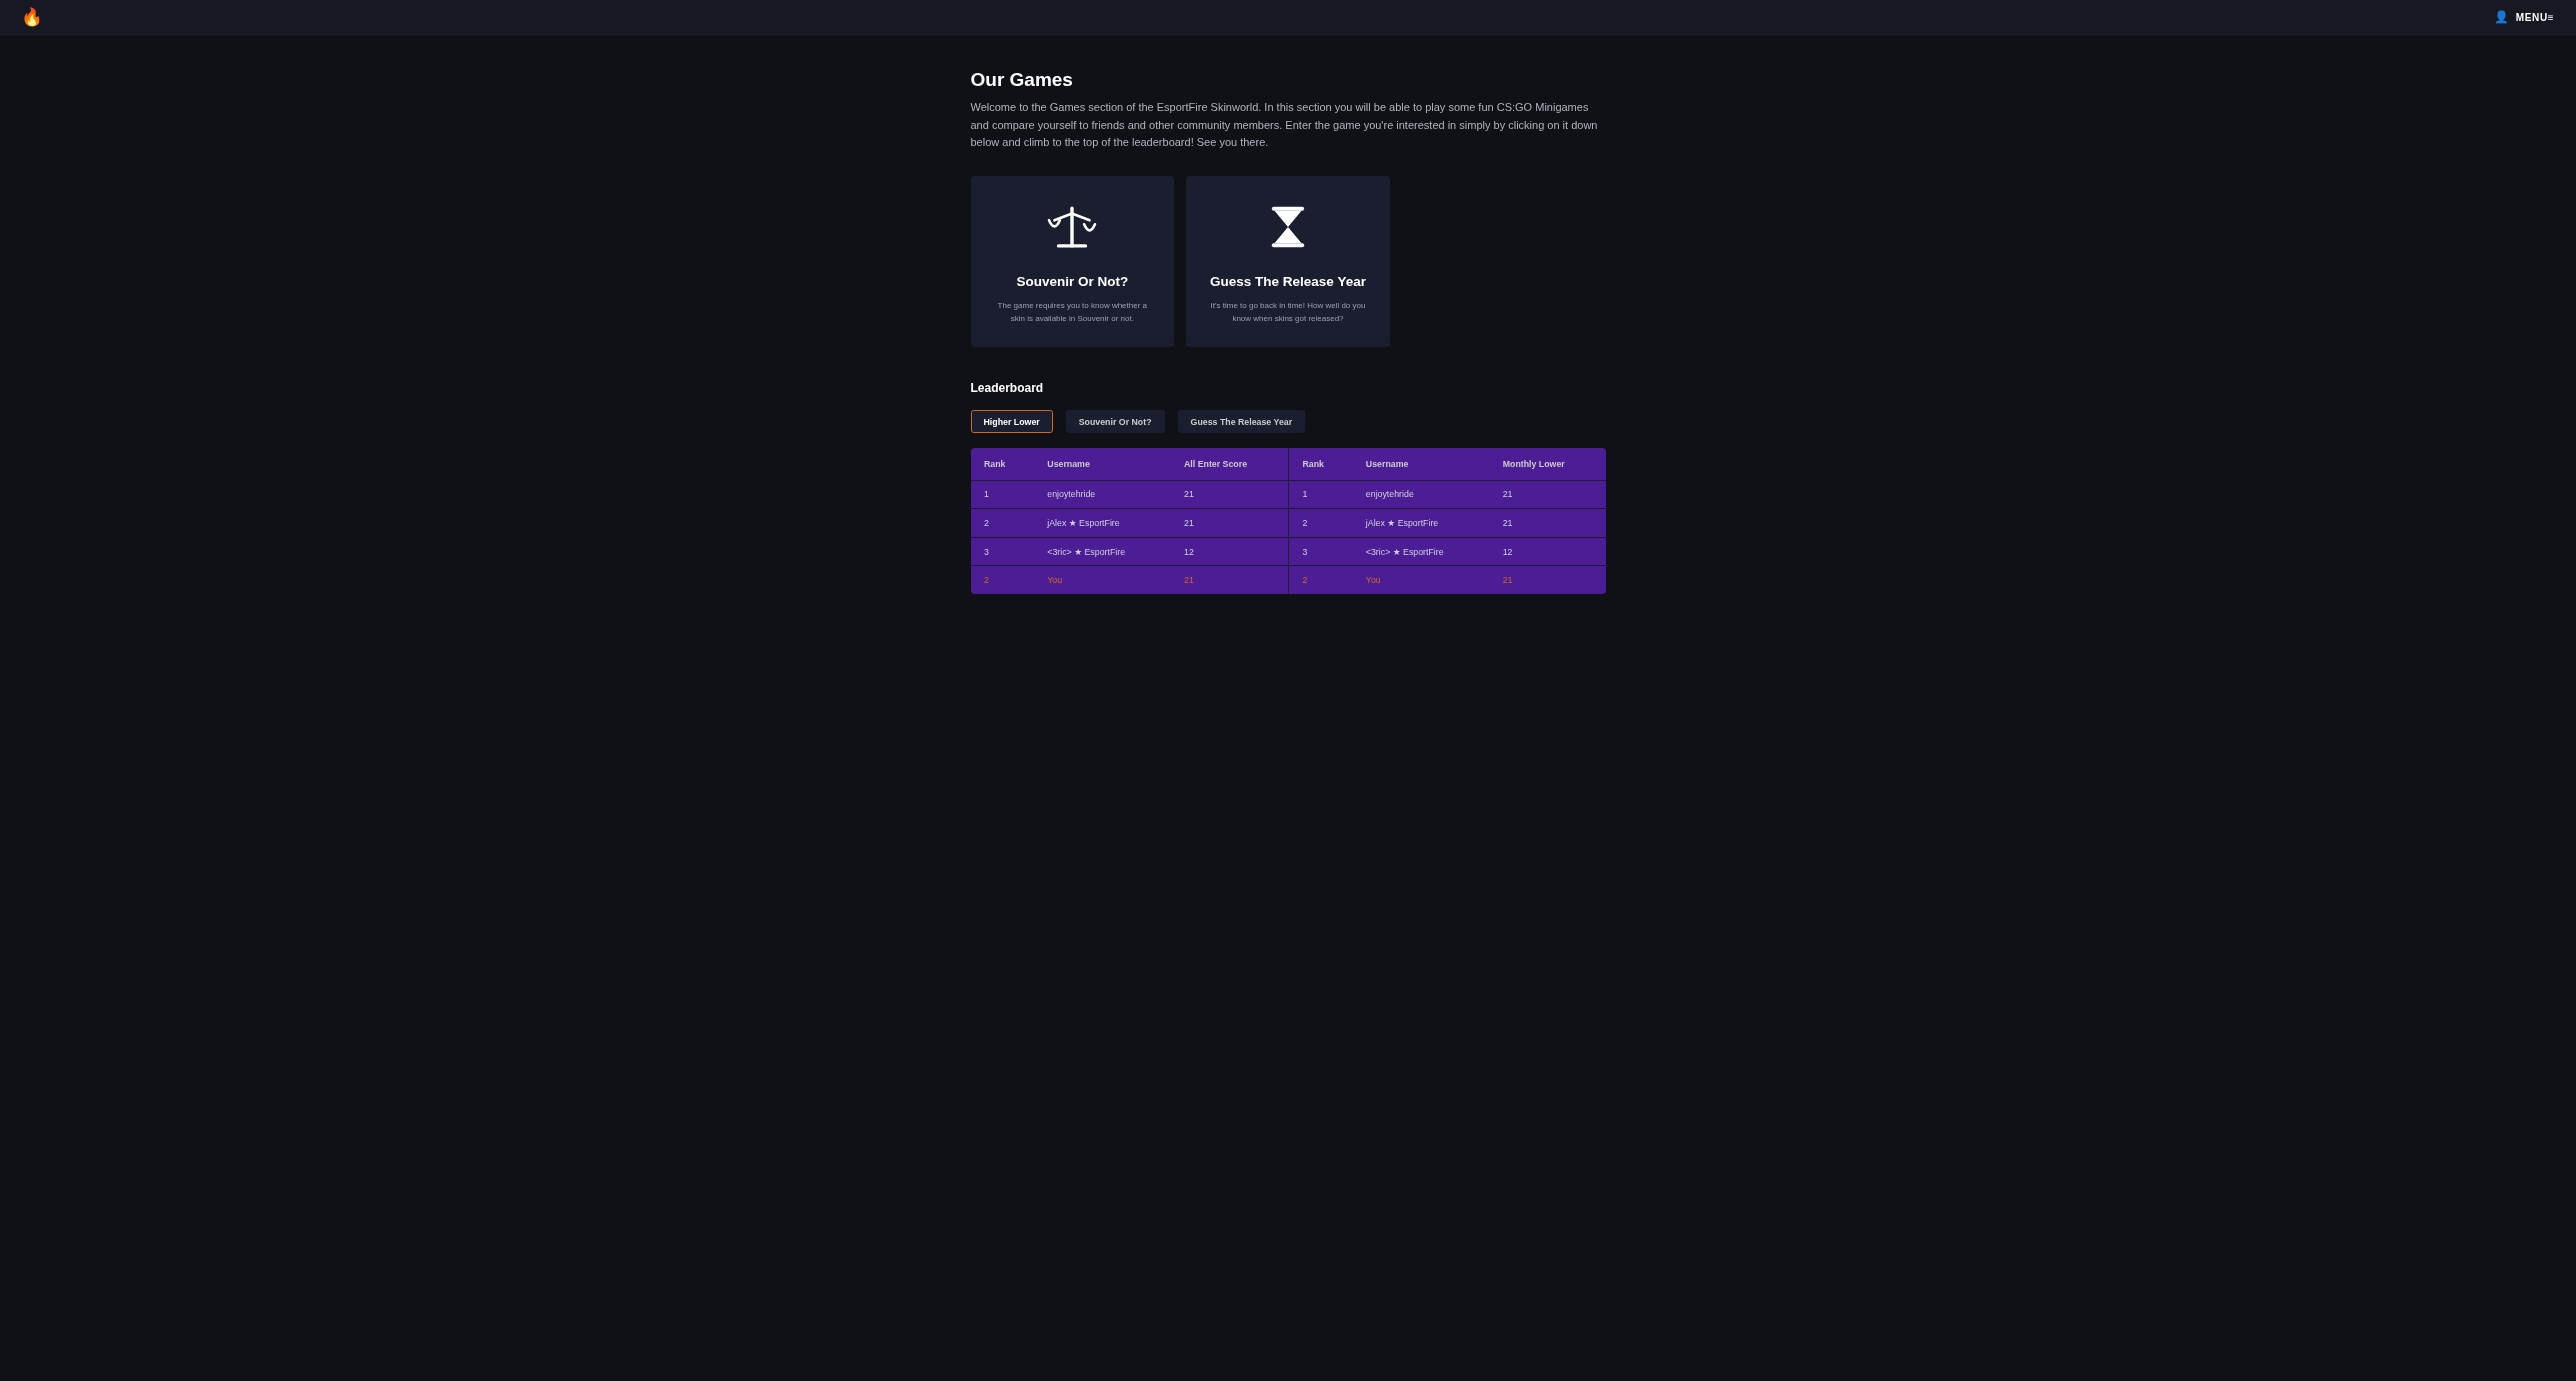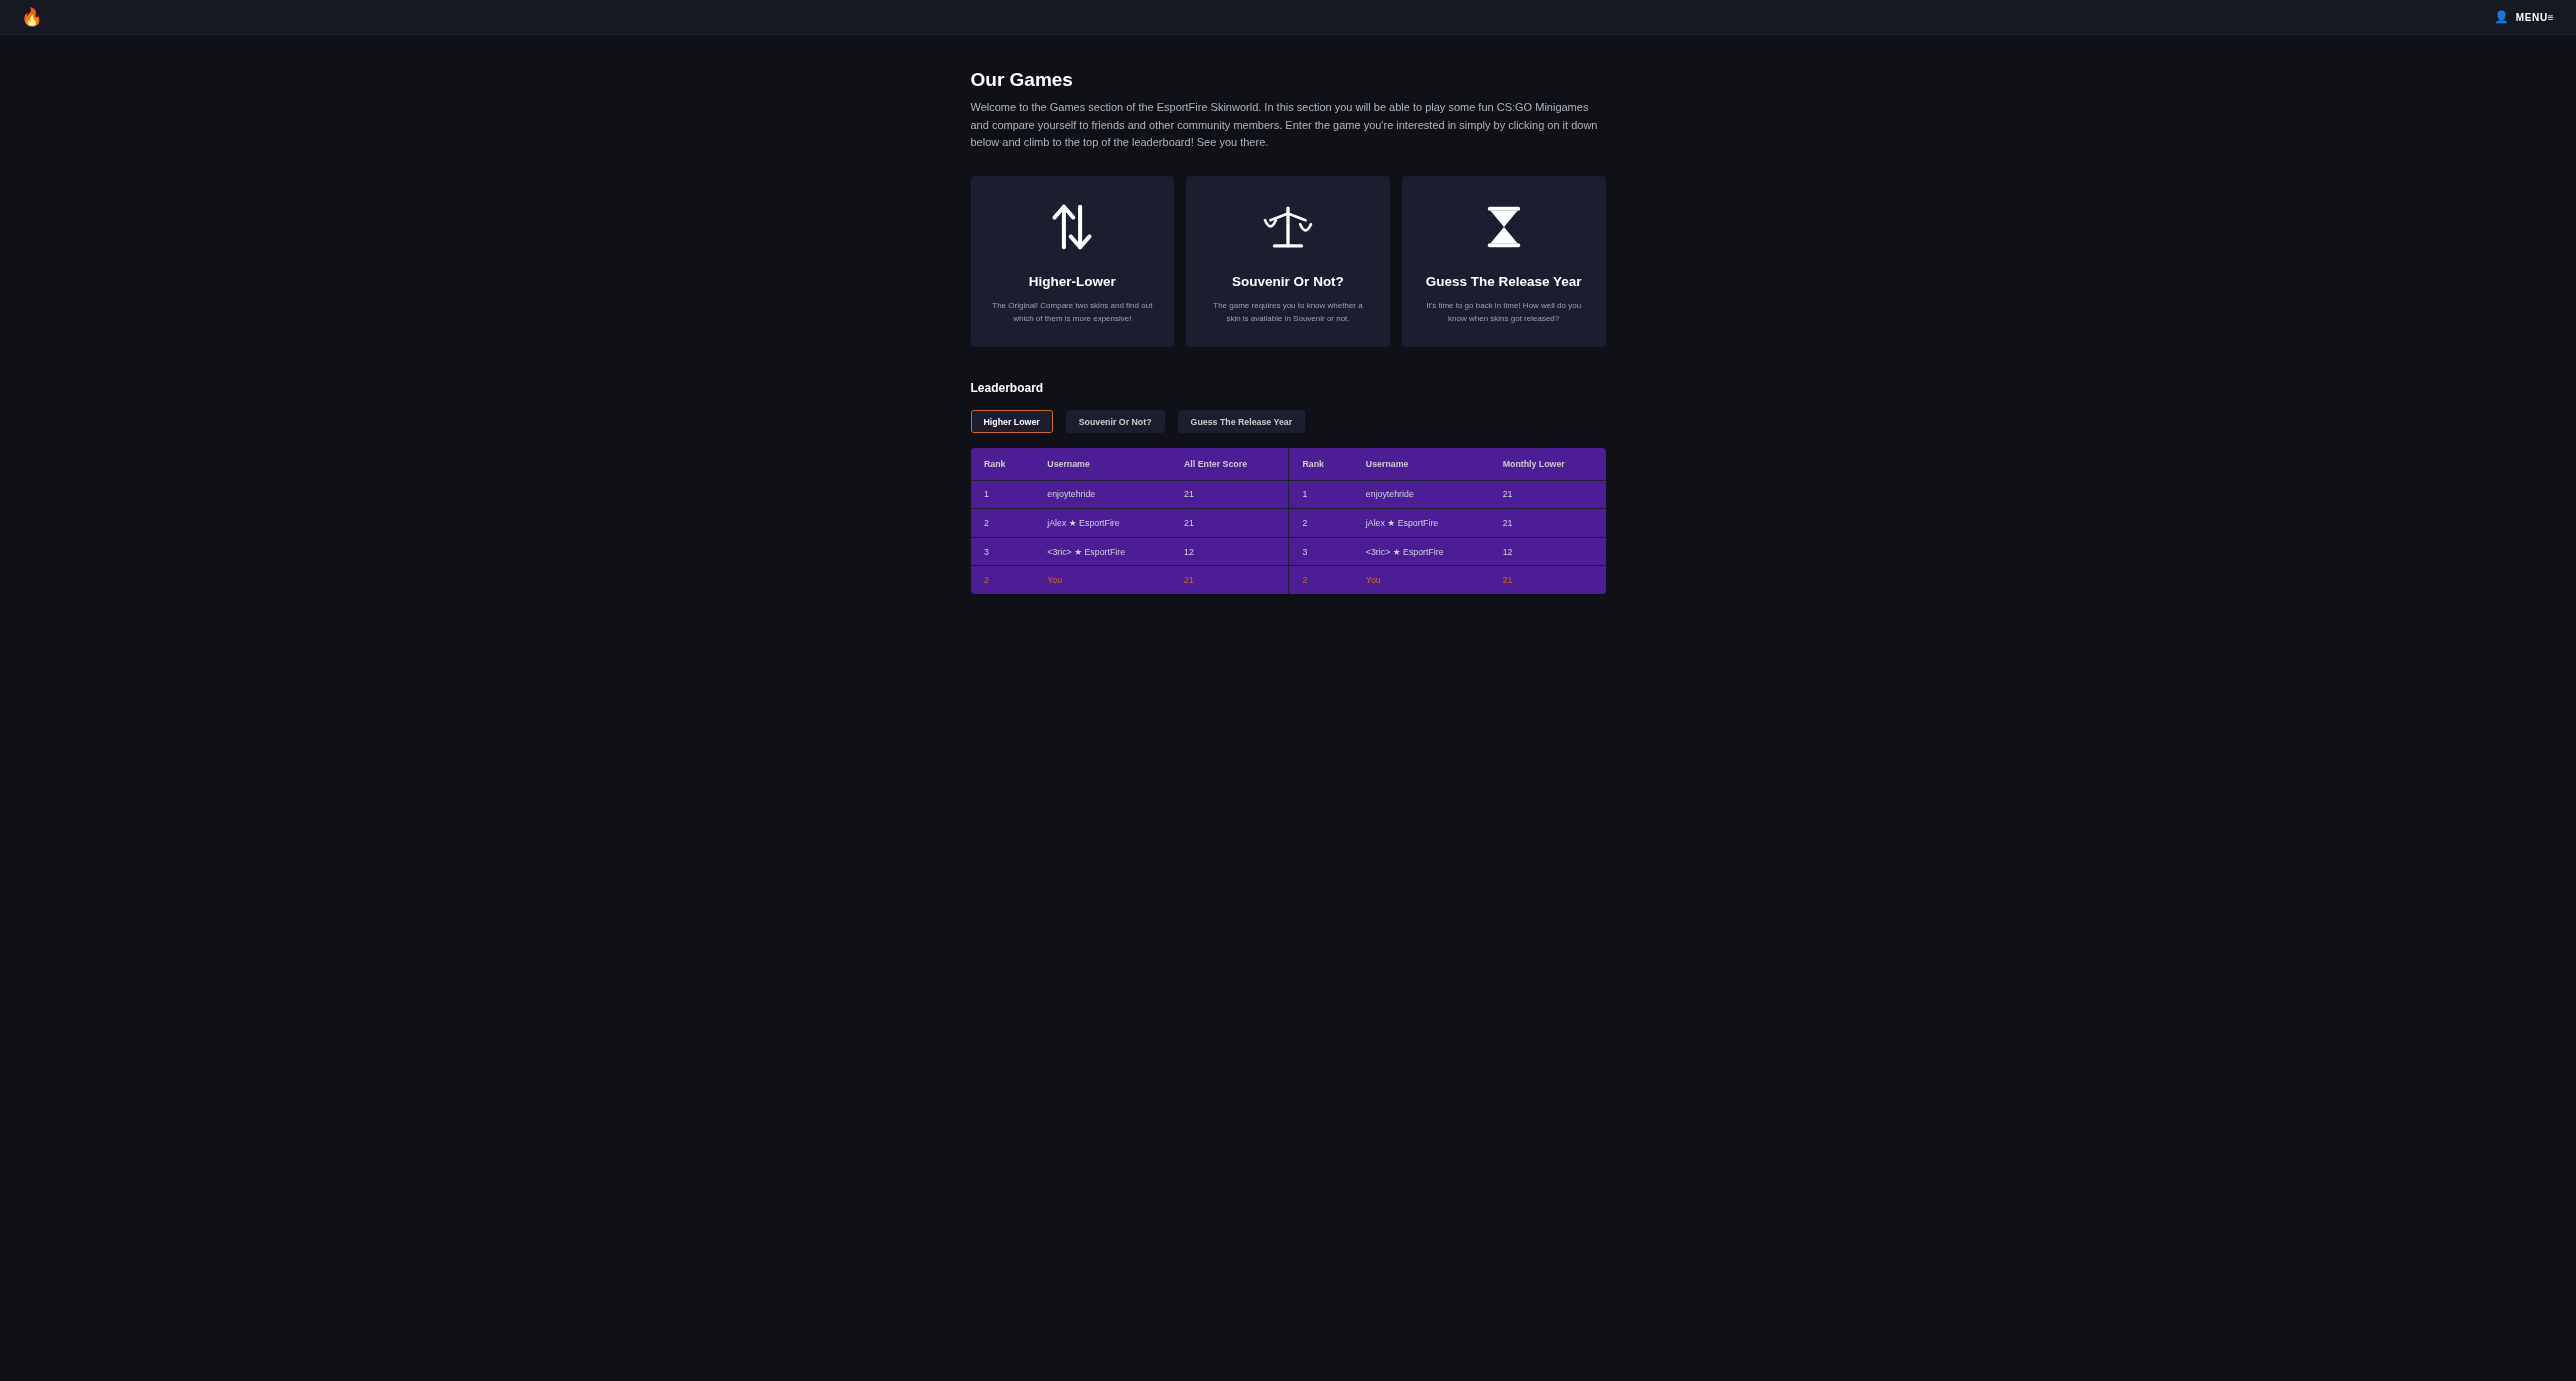--- a/index.html
+++ b/index.html
@@ -209,32 +209,20 @@
   </div>
 </nav>
 
 <div class="main-content">
 
   <h1 class="page-title">Our Games</h1>
   <p class="page-description">Welcome to the Games section of the EsportFire Skinworld. In this section you will be able to play some fun CS:GO Minigames and compare yourself to friends and other community members. Enter the game you're interested in simply by clicking on it down below and climb to the top of the leaderboard! See you there.</p>
 
   <div class="game-cards">
 
-    <div class="game-card">
-      <div class="game-card-icon">
-        <svg viewBox="0 0 80 80" xmlns="http://www.w3.org/2000/svg">
-          <line x1="28" y1="70" x2="28" y2="10" stroke="white" stroke-width="6" stroke-linecap="round"></line>
-          <polyline points="14,26 28,10 42,26" fill="none" stroke="white" stroke-width="6" stroke-linecap="round" stroke-linejoin="round"></polyline>
-          <line x1="52" y1="10" x2="52" y2="70" stroke="white" stroke-width="6" stroke-linecap="round"></line>
-          <polyline points="38,54 52,70 66,54" fill="none" stroke="white" stroke-width="6" stroke-linecap="round" stroke-linejoin="round"></polyline>
-        </svg>
-      </div>
-      <div class="game-card-title">Higher-Lower</div>
-      <div class="game-card-desc">The Original! Compare two skins and find out which of them is more expensive!</div>
-    </div>
 
     <div class="game-card">
       <div class="game-card-icon">
         <svg viewBox="0 0 80 80" xmlns="http://www.w3.org/2000/svg">
 
           <line x1="40" y1="12" x2="40" y2="68" stroke="white" stroke-width="5" stroke-linecap="round"></line>
           <line x1="20" y1="68" x2="60" y2="68" stroke="white" stroke-width="5" stroke-linecap="round"></line>
           <line x1="40" y1="20" x2="14" y2="30" stroke="white" stroke-width="4" stroke-linecap="round"></line>
           <line x1="40" y1="20" x2="66" y2="30" stroke="white" stroke-width="4" stroke-linecap="round"></line>
 

